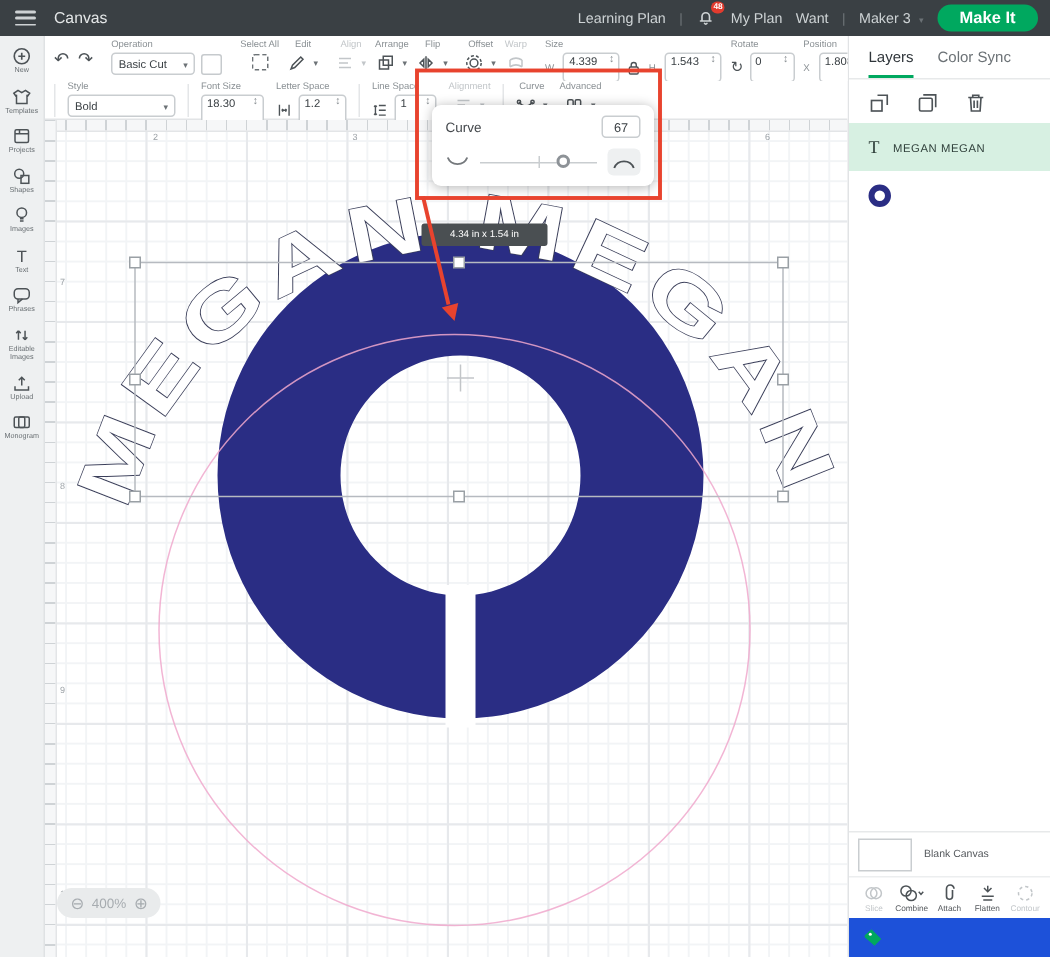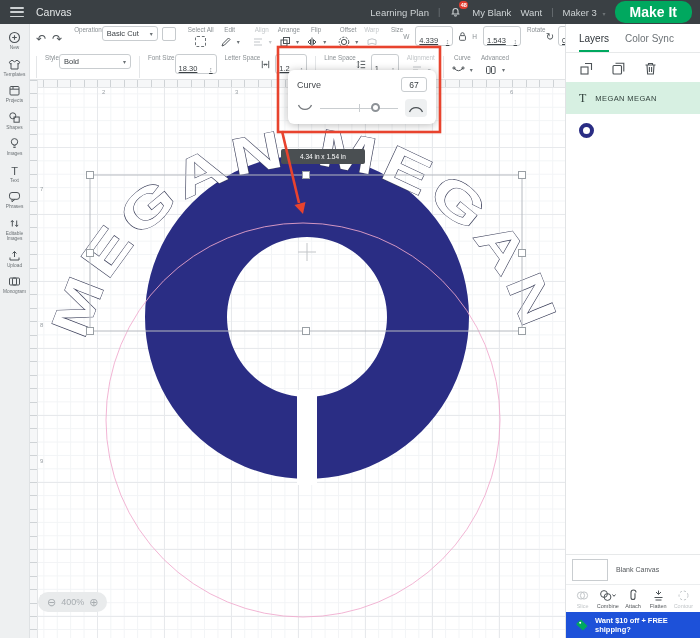--- a/index.html
+++ b/index.html
@@ -8,48 +8,48 @@
 
   
   .topbar{position:absolute;left:0;top:0;width:700px;height:24px;background:#3a4044;display:flex;align-items:center;color:#e3e6e7;font-size:10.5px;}
   .hamburger{width:14px;height:10px;margin:0 12px 0 10px;display:flex;flex-direction:column;justify-content:space-between;cursor:pointer;}
   .hamburger i{display:block;height:1.5px;background:#ced2d4;border-radius:1px;}
   .tb-title{position:absolute;left:0;right:0;text-align:center;pointer-events:none;color:#e6e8e9;}
   .tb-right{margin-left:auto;display:flex;align-items:center;gap:9px;padding-right:8px;font-size:9.5px;color:#ced3d5;z-index:2;}
   .tb-sep{color:#70767a;font-size:9px;}
   .bell-wrap{position:relative;width:14px;height:14px;}
   .badge{position:absolute;top:-4px;right:-5px;background:#e23b2e;color:#fff;font-size:5.5px;line-height:8px;min-width:9px;text-align:center;border-radius:5px;font-weight:bold;}
-  .makeit{background:#00a85f;color:#fff;font-weight:bold;font-size:14px;padding:3px 15px;border-radius:10px;border:none;cursor:pointer;}
+  .makeit{background:#00a85f;color:#fff;font-weight:bold;font-size:11px;padding:3px 15px;border-radius:10px;border:none;cursor:pointer;}
 
   
   .sidebar{position:absolute;left:0;top:24px;width:30px;height:614px;background:#eef0f1;border-right:1px solid #dfe2e4;display:flex;flex-direction:column;align-items:center;padding-top:4px;}
   .sitem{width:30px;padding:3px 0 4px 0;display:flex;flex-direction:column;align-items:center;cursor:pointer;}
   .sicon{width:13px;height:13px;color:#4d5357;}
   .sicon svg{display:block;}
   .slabel{font-size:4.8px;color:#6a7074;margin-top:1px;text-align:center;line-height:1.15;}
 
   
   .toolbar{position:absolute;left:30px;top:24px;width:535px;height:56px;background:#fff;border-bottom:1px solid #e2e4e6;z-index:10;}
   .trow{display:flex;align-items:flex-start;white-space:nowrap;overflow:hidden;}
   .trow1{height:30px;padding:2px 4px 0 6px;gap:6px;}
   .trow2{height:26px;padding:0 4px 0 6px;gap:8px;}
-  .tgroup{display:flex;flex-direction:row;align-items:flex-start;}
+  .tgroup{display:flex;flex-direction:column;align-items:flex-start;}
   .tlabel{font-size:6.3px;color:#8a9094;margin-bottom:2px;}
   .tlabel.cen{align-self:center;}
   .ctl-row{display:flex;align-items:center;gap:4px;}
   .dd{display:flex;align-items:center;justify-content:space-between;border:1px solid #c9cdd0;border-radius:3px;height:15px;padding:0 4px;font-size:7.5px;color:#3b4145;cursor:pointer;background:#fff;}
   .caret{font-size:6px;color:#6c7276;margin-left:3px;}
   .swatch{width:14px;height:14px;border:1px solid #c6cacd;border-radius:2px;background:#fff;cursor:pointer;}
   .icon{display:inline-flex;align-items:center;justify-content:center;color:#4d5357;}
   .ib{font-size:12px;line-height:14px;margin-top:6px;cursor:pointer;}
   .vdiv{width:1px;align-self:stretch;background:#e4e6e8;margin:2px 0;}
   .tool{display:flex;flex-direction:column;align-items:center;cursor:pointer;}
   .tool .ticon{height:13px;display:flex;align-items:center;gap:2px;color:#4d5357;}
   .dim, .dim *, .dim .tlabel{color:#c2c6c9 !important;}
-  .stepbox{display:flex;align-items:flex-end;justify-content:space-between;border:1px solid #c9cdd0;border-radius:3px;height:20px;padding:0 3px;font-size:7.5px;color:#3b4145;background:#fff;cursor:pointer;text-decoration:underline;}
+  .stepbox{display:flex;align-items:flex-start;justify-content:space-between;border:1px solid #c9cdd0;border-radius:3px;height:20px;padding:0 3px;font-size:7.5px;color:#3b4145;background:#fff;cursor:pointer;}
   .steparr{font-size:7px;color:#8a9094;margin-left:3px;}
   .axlbl{font-size:6.5px;color:#8a9094;margin-right:2px;}
 
   
   .canvas{position:absolute;left:30px;top:80px;width:535px;height:558px;background-color:#fff;
     background-image:
       linear-gradient(to right,#e7e9ec 1px,transparent 1px),
       linear-gradient(to bottom,#e7e9ec 1px,transparent 1px),
       linear-gradient(to right,#f2f4f6 1px,transparent 1px),
       linear-gradient(to bottom,#f2f4f6 1px,transparent 1px);
@@ -118,21 +118,21 @@
       <span>Learning Plan</span>
       <span class="tb-sep">|</span>
       <span class="bell-wrap">
         <span class="icon">
           <svg width="13" height="13" viewBox="0 0 13 13" fill="none" stroke="#ced3d5" stroke-width="1.1" stroke-linecap="round">
               <path d="M3 9 h7 M4 9 V6 a2.5 2.5 0 0 1 5 0 v3 M5.7 10.6 a0.95 0.95 0 0 0 1.6 0"></path>
             </svg>
         </span>
         <span class="badge">48</span>
       </span>
-      <span>My Blank</span>
+      <span>My Plan</span>
       <span>Want</span>
       <span class="tb-sep">|</span>
       <span>
         <span>Maker 3</span>
         <span class="caret">▾</span>
       </span>
       <button class="makeit">Make It</button>
     </div>
   </div>
 
@@ -613,17 +613,16 @@
         <span class="balabel">Contour</span>
       </div>
     </div>
     <div class="banner">
       <span class="icon">
           <svg width="14" height="14" viewBox="0 0 14 14">
             <path d="M1.5 5.5 L6 1.5 L12.5 8 L8 12.5 L1.5 6.8 Z" fill="#00a85f"></path>
             <circle cx="5.2" cy="4.8" r="1" fill="#ffffff"></circle>
           </svg>
         </span>
-      <span class="banner-text">Want $10 off + FREE shipping?</span>
     </div>
   </div>
 
 </div>
 
 </body></html>

